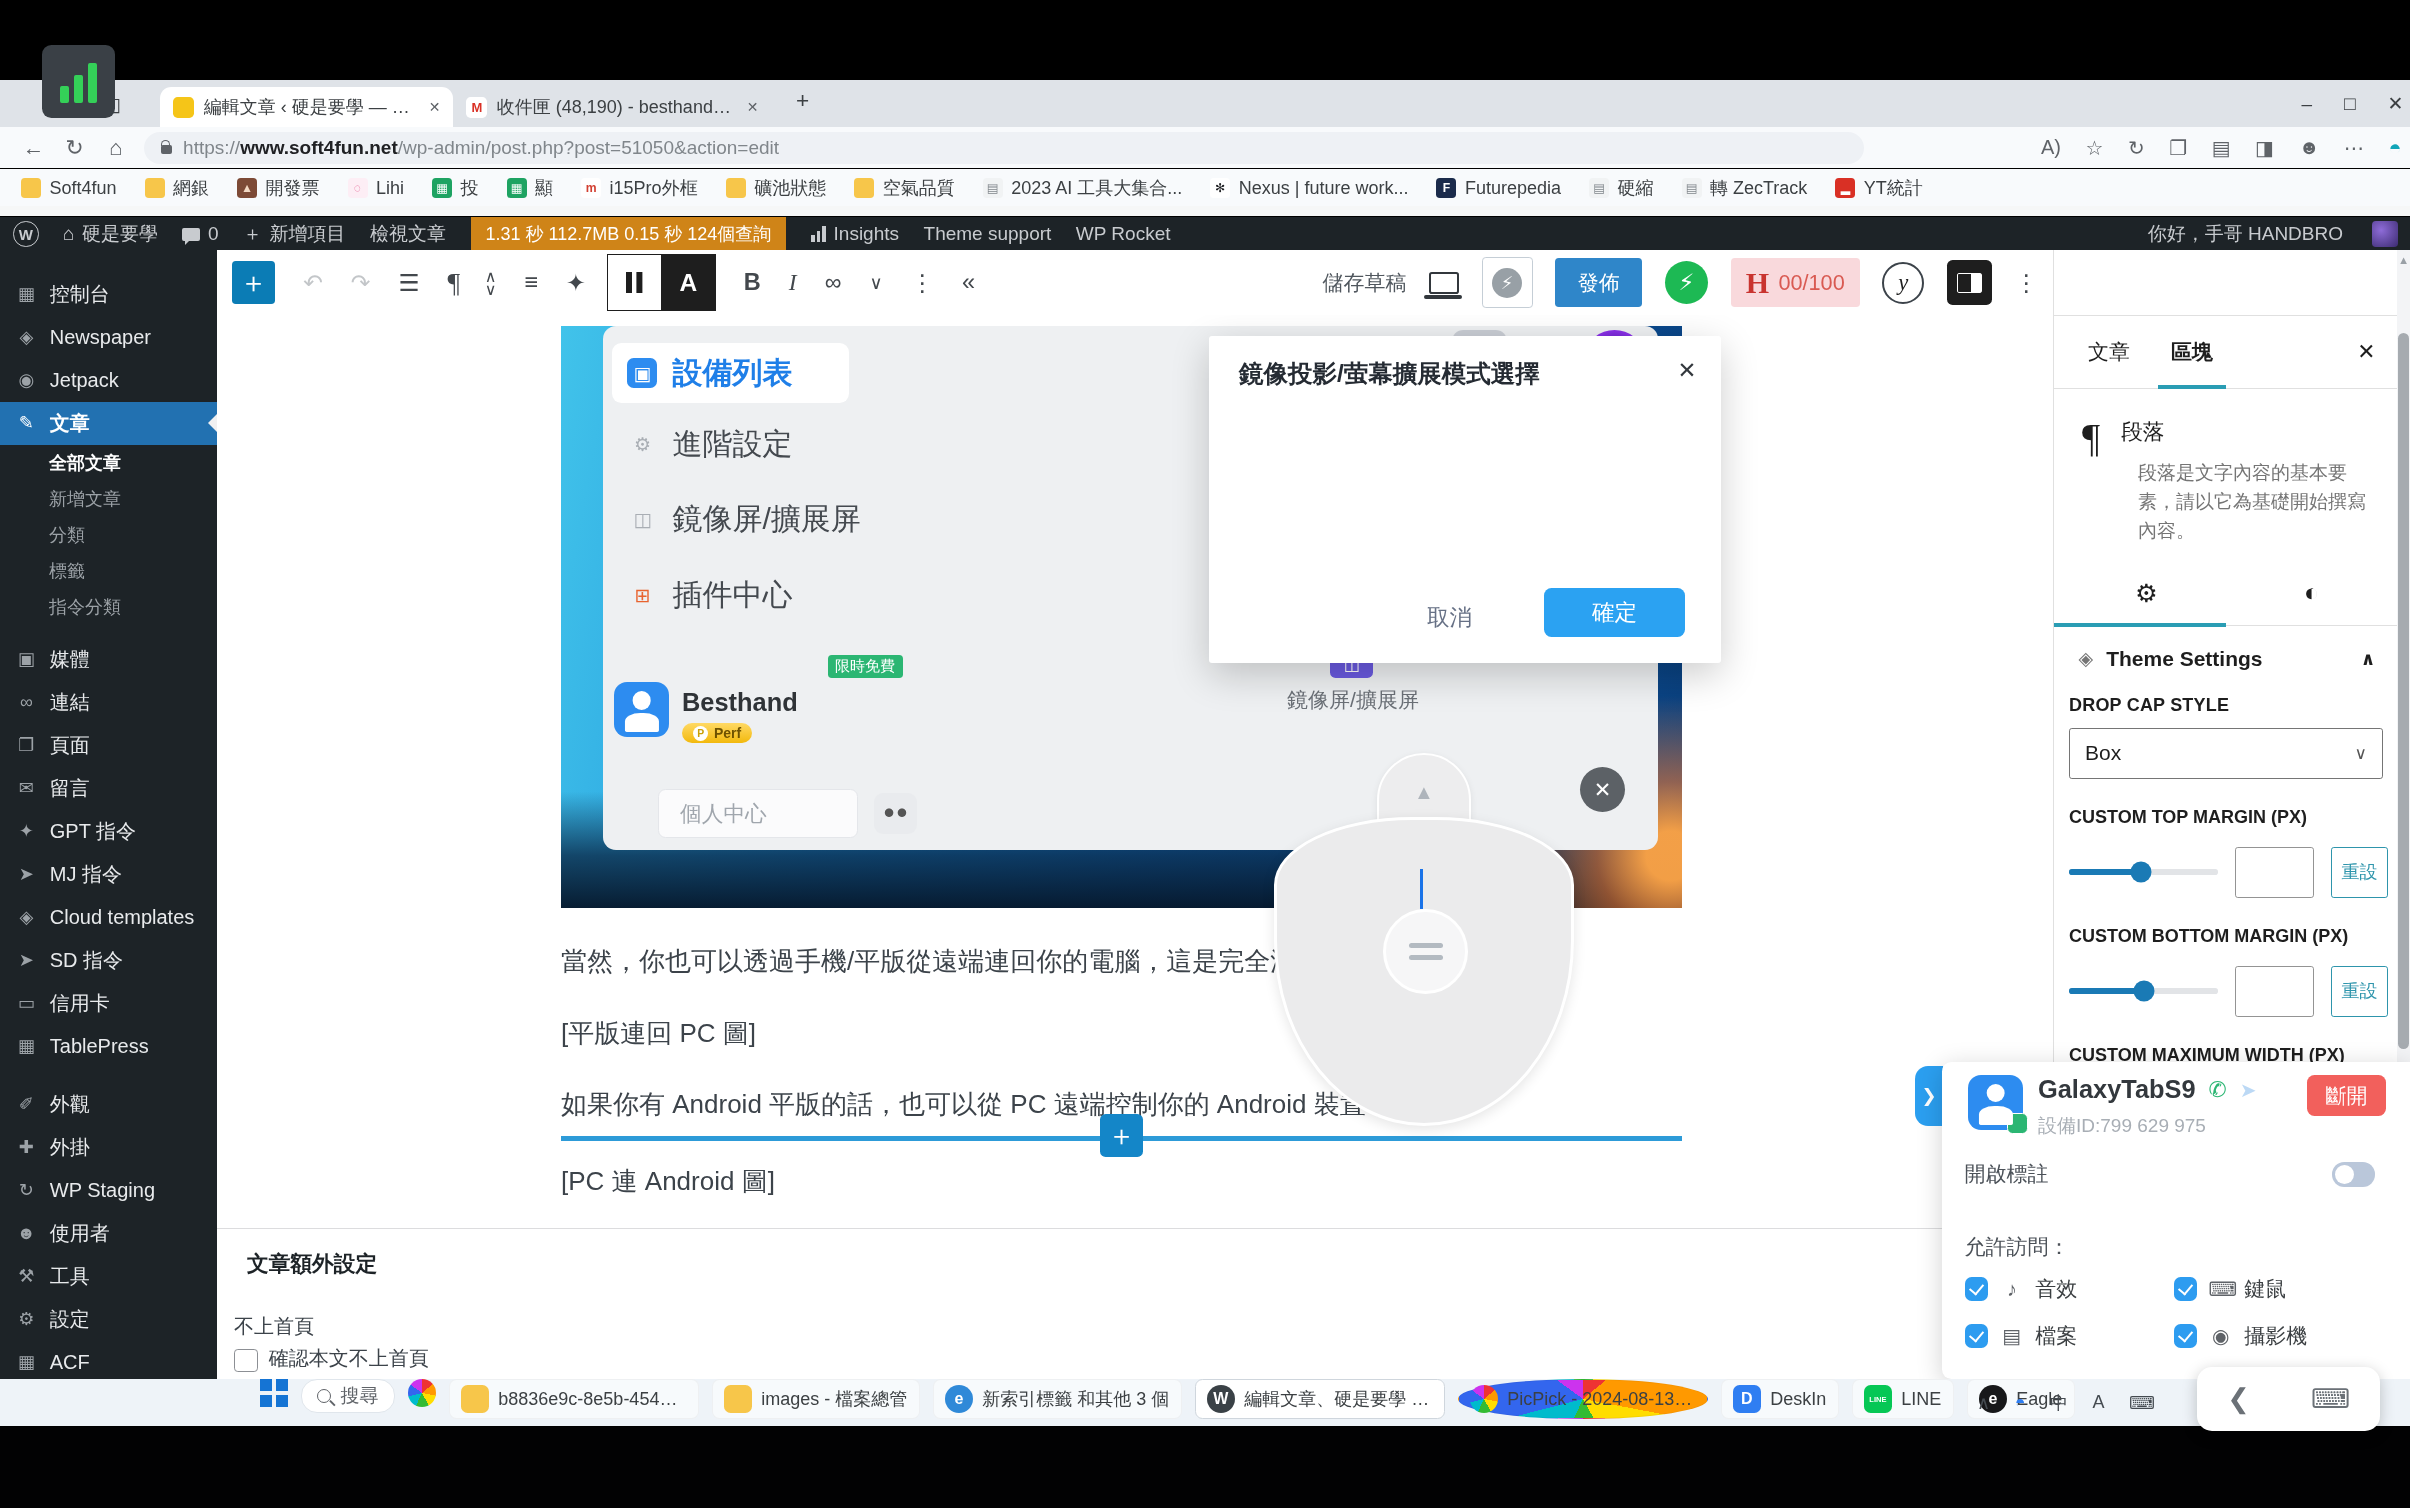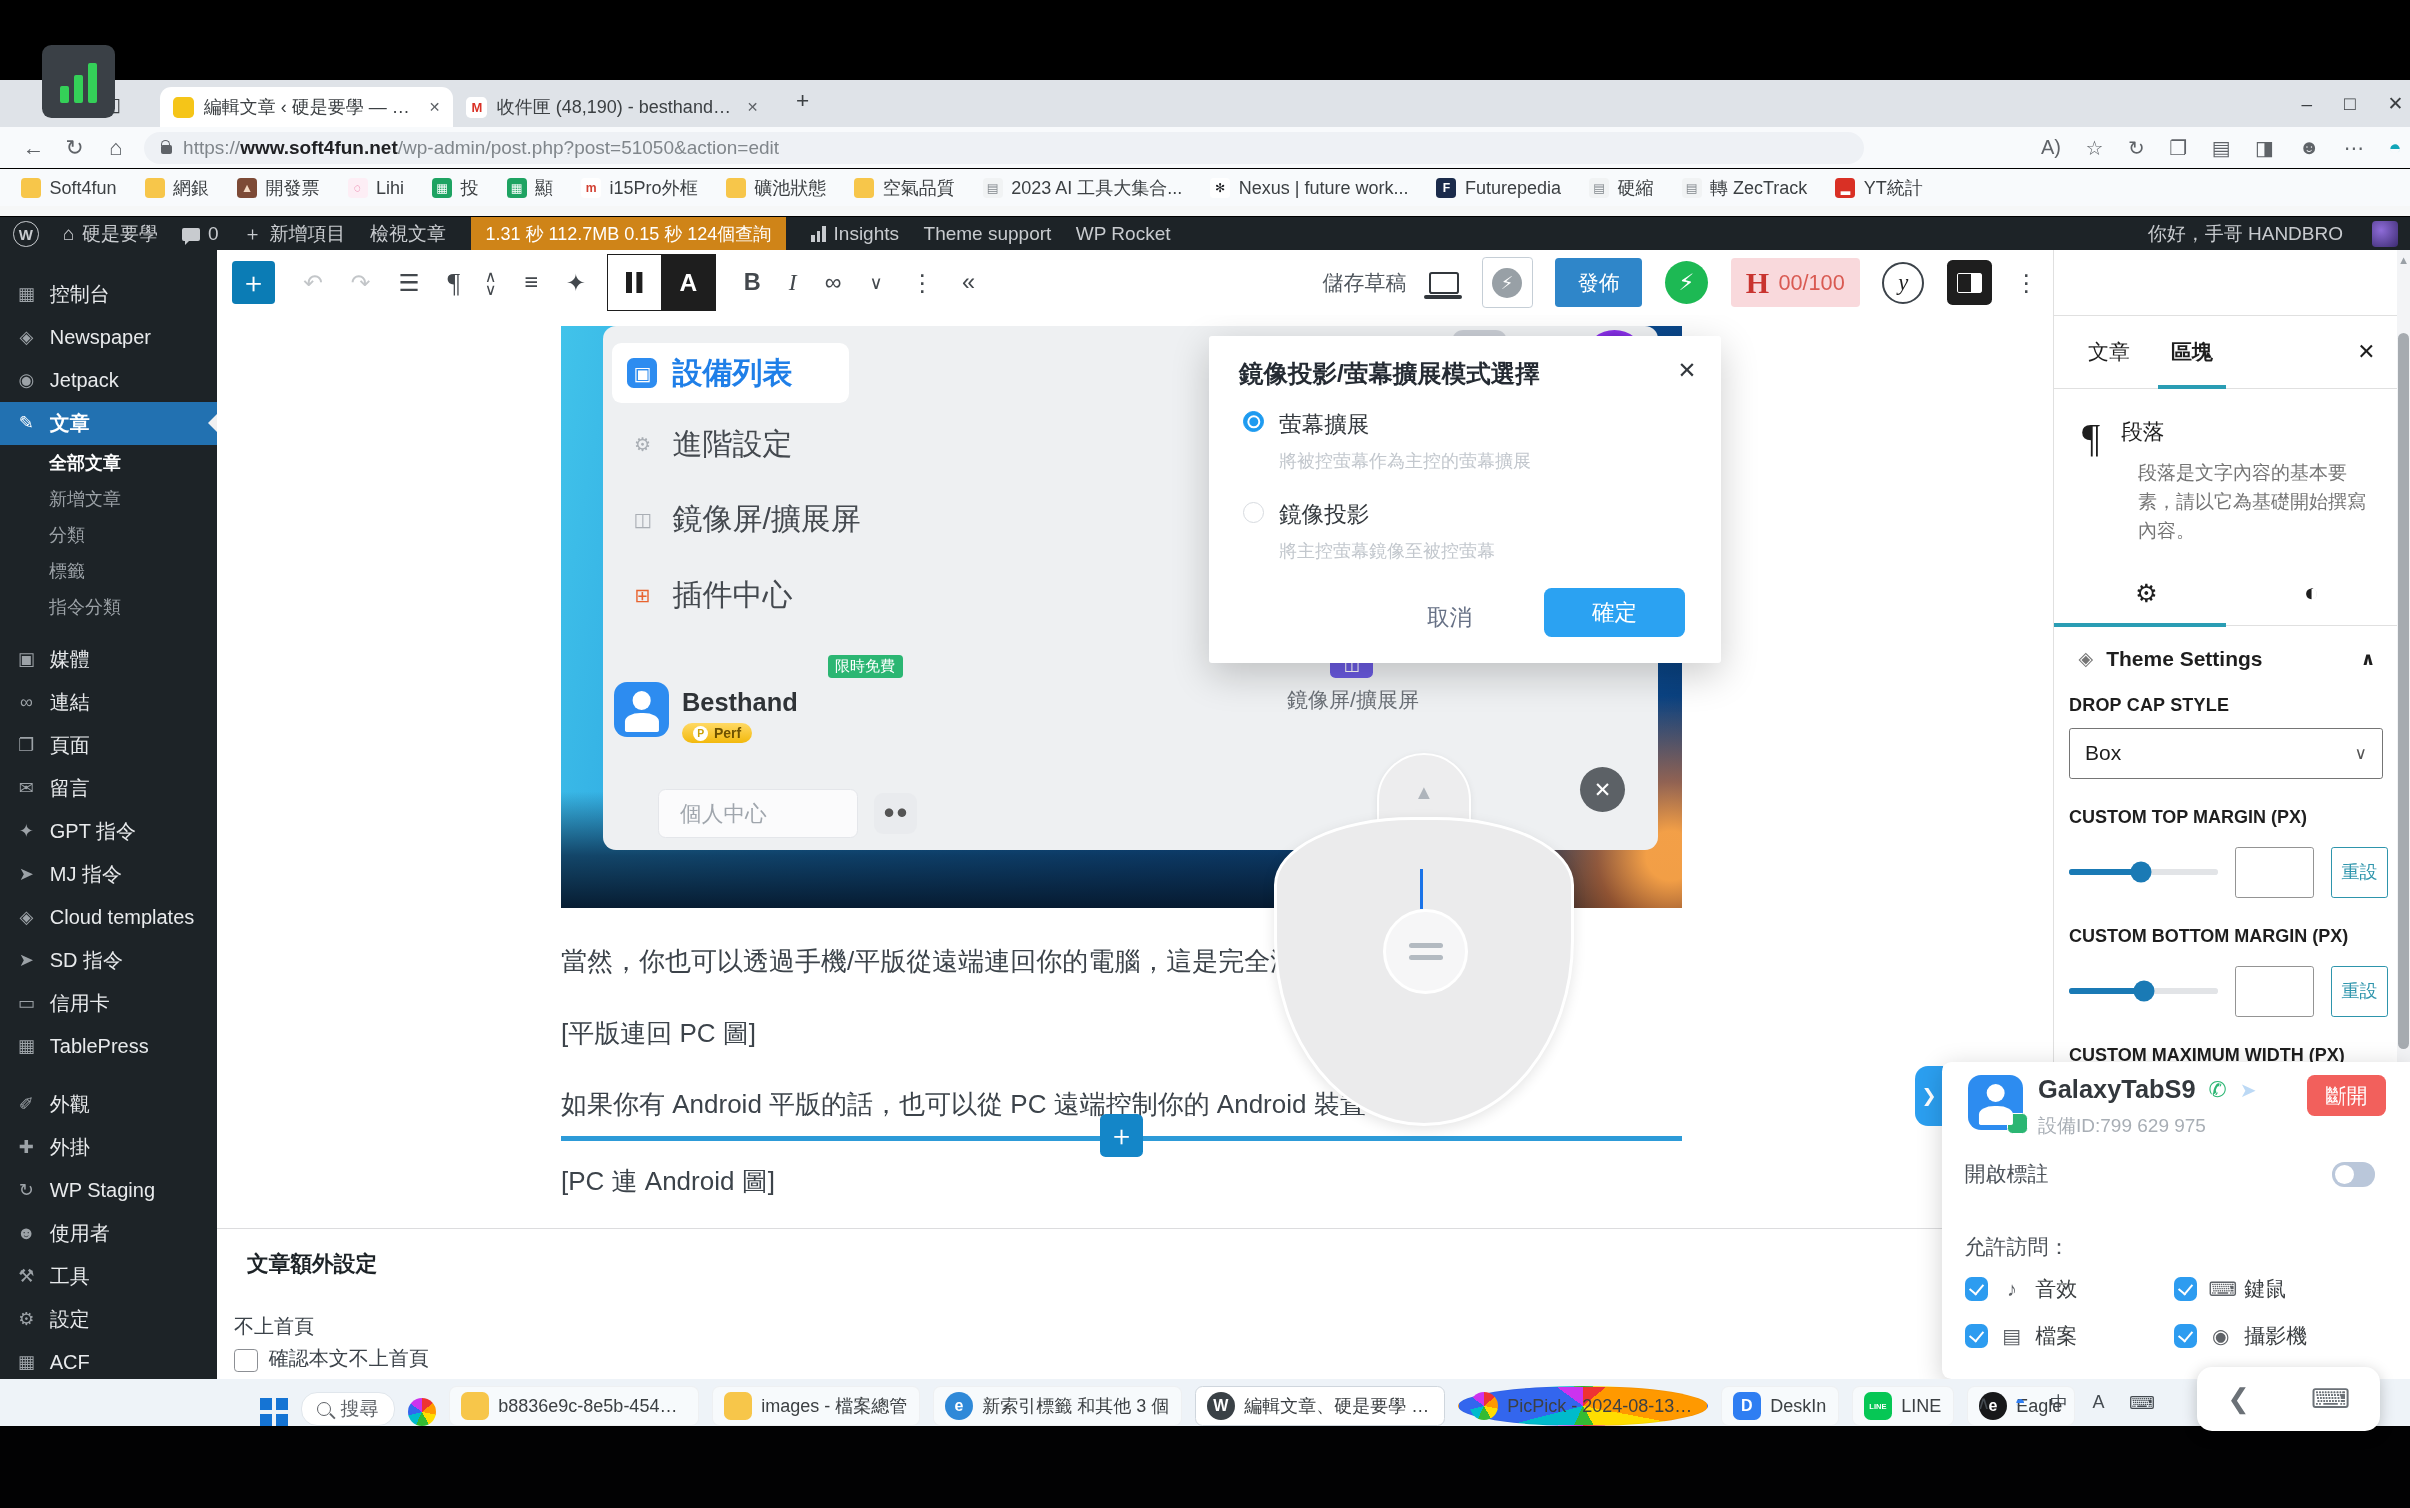--- a/index.html
+++ b/index.html
@@ -191,21 +191,21 @@
   .permgrid{position:absolute;left:22.6px;top:213px;display:grid;grid-template-columns:209px 209px;row-gap:19px}
   .perm{display:flex;align-items:center;gap:11.3px;font-size:21px;color:#3c4043}
   .chk{width:23.5px;height:23.5px;border-radius:6.6px;background:#2d9cf0;position:relative;flex:none}
   .chk::after{content:"";position:absolute;left:7.5px;top:3.8px;width:6.6px;height:11.3px;border:2.4px solid #fff;border-top:none;border-left:none;transform:rotate(40deg)}
   .perm .pic{color:#5f6368;font-size:20px;width:24.5px;text-align:center}
 
   
   .dipill{position:absolute;left:2197px;top:1367px;width:183px;height:64px;background:#fff;border-radius:15px;box-shadow:0 3.8px 15px rgba(0,0,0,.22);z-index:11;display:flex;align-items:center;justify-content:space-around;color:#6b7177;font-size:27px}
 
   
-  .taskbar{position:absolute;left:0;top:1379px;width:2411px;height:47px;background:#eef3f8;display:flex;align-items:flex-end;gap:13px;padding-left:260px;box-sizing:border-box;z-index:10}
+  .taskbar{position:absolute;left:0;top:1379px;width:2411px;height:47px;background:#eef3f8;display:flex;align-items:flex-start;gap:13px;padding-left:260px;box-sizing:border-box;z-index:10}
   .win{width:28px;height:28px;flex:none;background:
     linear-gradient(90deg,transparent 12.2px,#eef3f8 12.2px 16px,transparent 16px),
     linear-gradient(0deg,transparent 12.2px,#eef3f8 12.2px 16px,transparent 16px),#1574d4}
   .searchpill{display:flex;align-items:center;gap:9.4px;background:#fff;border:0.9px solid #e0e6ec;border-radius:16px;height:32px;padding:0 15px;font-size:19px;color:#5f6368;flex:none}
   .mag{width:12.2px;height:12.2px;border:1.9px solid #5f6368;border-radius:50%;position:relative;flex:none}
   .mag::after{content:"";position:absolute;width:6.6px;height:1.9px;background:#5f6368;transform:rotate(45deg);right:-5.6px;bottom:-1.9px}
   .wheel{background:conic-gradient(#e33 0 14%,#f90 14% 28%,#fd0 28% 42%,#3b3 42% 57%,#0bc 57% 71%,#36e 71% 85%,#c3e 85% 100%)!important;border-radius:50%!important}
   .tbapp{display:flex;align-items:center;gap:9.4px;background:rgba(255,255,255,.55);border:0.9px solid rgba(0,0,0,.04);border-radius:7.5px;height:38px;padding:0 11.3px;font-size:18px;color:#3c4043;flex:none;white-space:nowrap}
   .tbapp.active{background:#fff;border-color:#cfd6dd}
   .app-ic{width:28px;height:28px;border-radius:6.6px;font-size:16px;font-weight:700;display:flex;align-items:center;justify-content:center;flex:none}
@@ -625,39 +625,20 @@
             </div>
           
         </div>
         <span class="tile5-ic">◫</span>
         <div class="tile5-l">鏡像屏/擴展屏</div>
       </div>
 
       <div class="modal">
         <div class="m-title">鏡像投影/萤幕擴展模式選擇</div>
         <div class="m-close">✕</div>
-        <div class="m-opts">
-
-            <div class="m-opt">
-              <span class="radio checked"></span>
-              <span>
-                <div class="m-opt-label">萤幕擴展</div>
-                <div class="m-opt-desc">將被控萤幕作為主控的萤幕擴展</div>
-              </span>
-            </div>
-
-            <div class="m-opt">
-              <span class="radio"></span>
-              <span>
-                <div class="m-opt-label">鏡像投影</div>
-                <div class="m-opt-desc">將主控萤幕鏡像至被控萤幕</div>
-              </span>
-            </div>
-
-        </div>
         <span class="m-cancel">取消</span>
         <span class="m-confirm">確定</span>
       </div>
     </div>
 
     <div class="capsule">
       <span class="up">▲</span>
       <span class="dn">▼</span>
     </div>
     <div class="mouse"></div>

